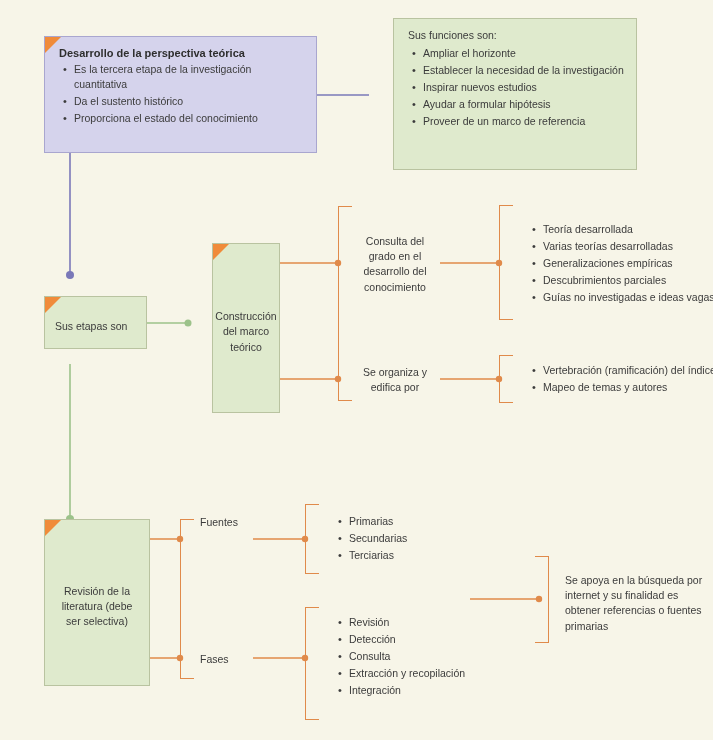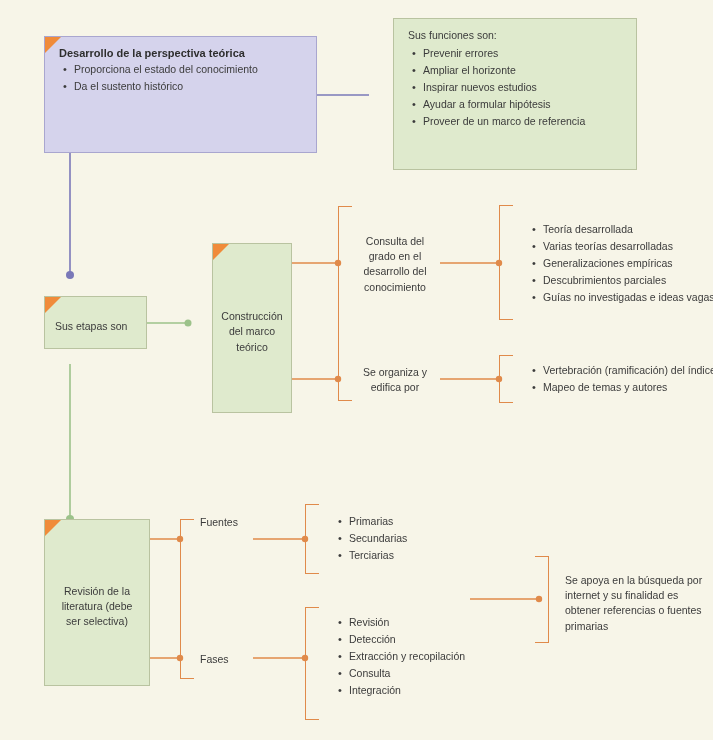--- a/index.html
+++ b/index.html
@@ -156,44 +156,45 @@
     <circle cx="305" cy="658" r="3.2" fill="#e08a4a"></circle>
 
     <path d="M470 599 L541 599" stroke="#e08a4a" stroke-width="1.4" fill="none"></path>
     <circle cx="539" cy="599" r="3.2" fill="#e08a4a"></circle>
   </svg>
 
   <div class="node boxed purple" style="left:20px; top:36px; width:273px; height:117px; padding:10px 12px 10px 14px;">
     <span class="corner"></span>
     <div class="title">Desarrollo de la perspectiva teórica</div>
     <ul class="bul">
+      <li>Es la tercera etapa de la investigación cuantitativa</li>
+      <li>Da el sustento histórico</li>
       <li>Proporciona el estado del conocimiento</li>
-      <li>Da el sustento histórico</li>
     </ul>
   </div>
 
   <div class="node boxed" style="left:369px; top:18px; width:244px; height:152px; padding:9px 12px 9px 14px;">
     <div class="txt" style="margin-bottom:3px;">Sus funciones son:</div>
     <ul class="bul">
-      <li>Prevenir errores</li>
       <li>Ampliar el horizonte</li>
+      <li>Establecer la necesidad de la investigación</li>
       <li>Inspirar nuevos estudios</li>
       <li>Ayudar a formular hipótesis</li>
       <li>Proveer de un marco de referencia</li>
     </ul>
   </div>
 
   <div class="node boxed" style="left:20px; top:296px; width:103px; height:53px;">
     <span class="corner"></span>
     <div class="leftmid">
       <span class="txt">Sus etapas son</span>
     </div>
   </div>
 
-  <div class="node boxed" style="left:188px; top:243px; width:80px; height:170px;">
+  <div class="node boxed" style="left:188px; top:243px; width:68px; height:170px;">
     <span class="corner"></span>
     <div class="centered">
       <span class="txt">Construcción del marco teórico</span>
     </div>
   </div>
 
   <div class="bracket" style="left:338px; top:206px; width:14px; height:195px;"></div>
 
   <div class="plaintext" style="left:352px; top:234px; width:86px; text-align:center;">Consulta del grado en el desarrollo del conocimiento</div>
 
@@ -235,22 +236,22 @@
     <li>Primarias</li>
     <li>Secundarias</li>
     <li>Terciarias</li>
   </ul>
 
   <div class="bracket" style="left:305px; top:607px; width:14px; height:113px;"></div>
 
   <ul class="bul plainlist" style="left:334px; top:615px; width:170px;">
     <li>Revisión</li>
     <li>Detección</li>
+    <li>Consulta</li>
     <li>Extracción y recopilación</li>
-    <li>Consulta</li>
     <li>Integración</li>
   </ul>
 
   <div class="bracket" style="left:549px; top:556px; width:14px; height:87px; border-left:1px solid #e08a4a; border-right:0;
               transform: scaleX(-1); transform-origin: left center;"></div>
 
   <div class="plaintext" style="left:565px; top:573px; width:138px;">Se apoya en la búsqueda por internet y su finalidad es obtener referencias o fuentes primarias</div>
 
 </div>
 

